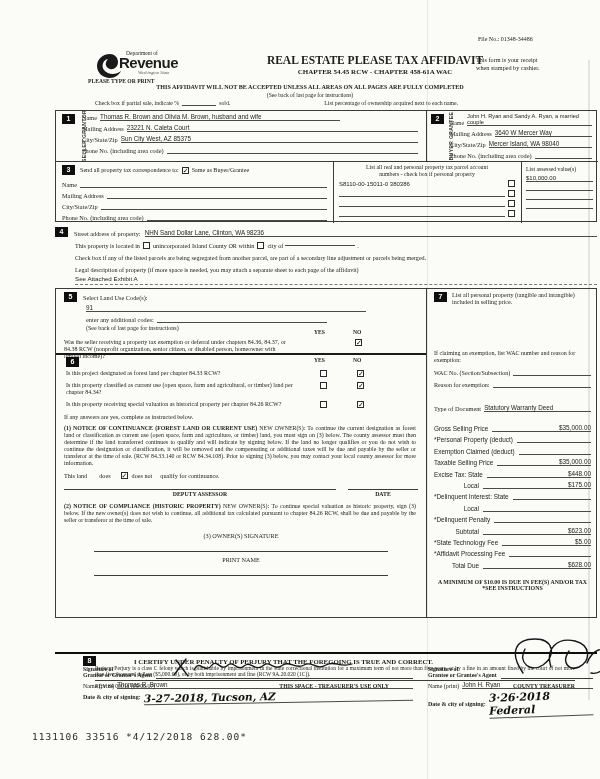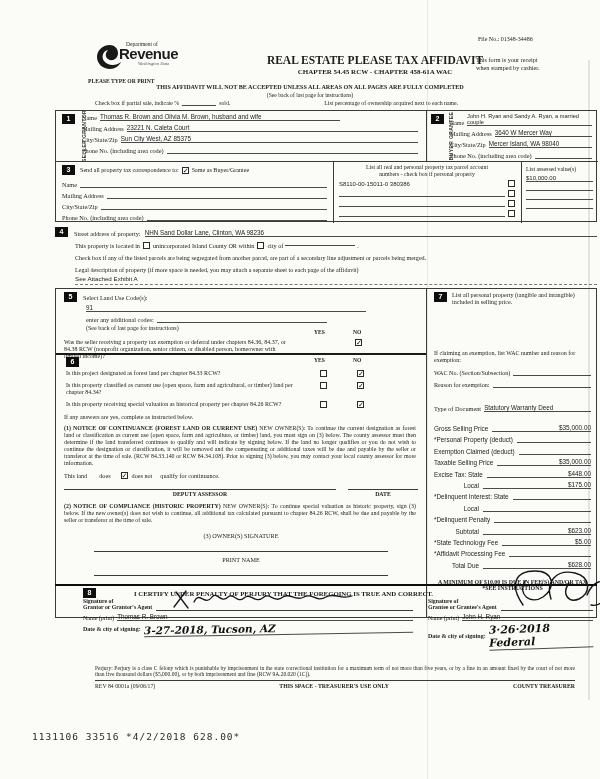--- a/index.html
+++ b/index.html
@@ -30,21 +30,21 @@
 </style>
 </head>
 <body>
 
 <div class="page">
   <div class="foldline"></div>
   <div class="edgeshadow"></div>
 
   <div class="abs" style="top:36px;left:478px;font-size:6px">File No.:  01348-34486</div>
 
-  <div class="abs" style="top:41px;left:98px;width:120px">
+  <div class="abs" style="top:50px;left:98px;width:120px">
     <svg width="30" height="28" viewBox="0 0 30 28" style="position:absolute;left:-2px;top:2px">
       <path d="M14,2 C6,2 1,8 1,14 C1,21 7,26 14,26 C19,26 23,23 25,19 C20,23 12,23 8,18 C5,14 7,8 12,7 C9,10 9,14 12,16 C16,19 22,16 22,10 C22,5 18,2 14,2 Z" fill="#1a1a1a"></path>
     </svg>
     <div style="margin-left:28px;font-size:5.5px">Department of</div>
     <div style="margin-left:21px;font:bold 15px/14px 'Liberation Sans',sans-serif;letter-spacing:-.5px">Revenue</div>
     <div style="margin-left:40px;font-size:4.5px;font-style:italic;color:#555">Washington State</div>
   </div>
   <div class="abs b" style="top:78px;left:88px;font-size:5.6px">PLEASE TYPE OR PRINT</div>
 
   <div class="abs b c" style="top:54px;left:235px;width:280px;font-size:11.5px">REAL ESTATE PLEASE TAX AFFIDAVIT</div>
@@ -356,21 +356,21 @@
             <span class="flab">Total Due</span>
             <span class="fline">$628.00</span>
           </div>
       </div>
 
       <div class="c b" style="font-size:5.9px;margin-top:10px">A MINIMUM OF $10.00 IS DUE IN FEE(S) AND/OR TAX</div>
       <div class="c b" style="font-size:5.9px">*SEE INSTRUCTIONS</div>
     </div>
   </div>
 
-  <div class="abs" style="top:584px;left:55px;width:542px;height:44px;border-top:2px solid #0d0d0d">
+  <div class="abs" style="top:652px;left:55px;width:542px;height:44px;border-top:2px solid #0d0d0d">
     <div style="display:flex;align-items:center;margin-top:2px">
       <span class="badge" style="margin-left:28px">8</span>
       <span class="b" style="font-size:6.8px;margin-left:38px">I CERTIFY UNDER PENALTY OF PERJURY THAT THE FOREGOING IS TRUE AND CORRECT.</span>
     </div>
 
     <div class="abs" style="left:28px;top:11px;width:330px">
       <div style="display:flex;align-items:flex-end">
         <div class="b" style="font-size:5.8px;line-height:6.6px;white-space:nowrap">
           <div>Signature of</div>
           <div>Grantor or Grantor's Agent</div>
@@ -414,14 +414,14 @@
     </div>
   </div>
 
   <div class="abs para" style="top:665px;left:95px;width:480px;font-size:5.5px;line-height:6.4px">Perjury: Perjury is a class C felony which is punishable by imprisonment in the state correctional institution for a maximum term of not more than five years, or by a fine in an amount fixed by the court of not more than five thousand dollars ($5,000.00), or by both imprisonment and fine (RCW 9A.20.020 (1C)).</div>
   <div class="abs" style="top:680px;left:95px;width:480px;border-top:1px solid #3a3a3a;padding-top:2px;display:flex;font-size:5.8px">
     <span>REV 84 0001a (09/06/17)</span>
     <span class="b" style="flex:1;text-align:center">THIS SPACE - TREASURER'S USE ONLY</span>
     <span class="b">COUNTY TREASURER</span>
   </div>
 
-  <div class="abs" style="top:731px;left:32px;font-family:'DejaVu Sans Mono',monospace;font-size:9.5px;letter-spacing:1px;color:#2a2a2a">1131106 33516 *4/2/2018 628.00*</div>
+  <div class="abs" style="top:731px;left:32px;font-family:'DejaVu Sans Mono',monospace;font-size:9.5px;letter-spacing:1px;color:#2a2a2a">1131106 33516 *4/12/2018 628.00*</div>
 </div>
 
 </body></html>

